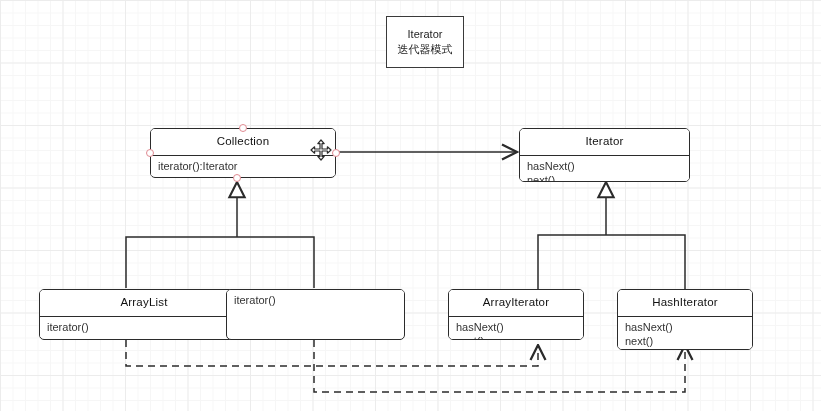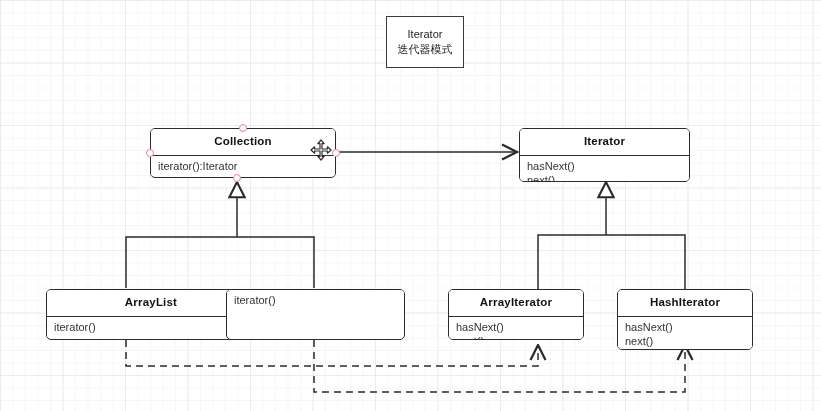--- a/index.html
+++ b/index.html
@@ -25,21 +25,21 @@
   .uml-box{
     position:absolute;
     background:#ffffff;
     border:1.6px solid #2b2b2b;
     border-radius:5px;
     box-sizing:border-box;
     overflow:hidden;
   }
   .uml-title{
     text-align:center;
-    font-weight:bold;
+    font-weight:normal;
     font-size:11.5px;
     color:#111;
     letter-spacing:.2px;
     line-height:1;
     padding:7px 4px 7px 4px;
     border-bottom:1.4px solid #2b2b2b;
     background:#fff;
     white-space:nowrap;
   }
   .uml-body{
@@ -153,21 +153,21 @@
   </svg>
 
   <div class="uml-box" style="left:519px;top:128px;width:171px;height:54px;">
     <div class="uml-title">Iterator</div>
     <div class="uml-body">
       <div class="uml-member">hasNext()</div>
       <div class="uml-member">next()</div>
     </div>
   </div>
 
-  <div class="uml-box" style="left:46px;top:289px;width:210px;height:51px;">
+  <div class="uml-box" style="left:39px;top:289px;width:210px;height:51px;">
     <div class="uml-title">ArrayList</div>
     <div class="uml-body">
       <div class="uml-member">iterator()</div>
     </div>
   </div>
 
   <div class="uml-box" style="left:226px;top:289px;width:179px;height:51px;">
     <div class="uml-body">
       <div class="uml-member">iterator()</div>
     </div>

